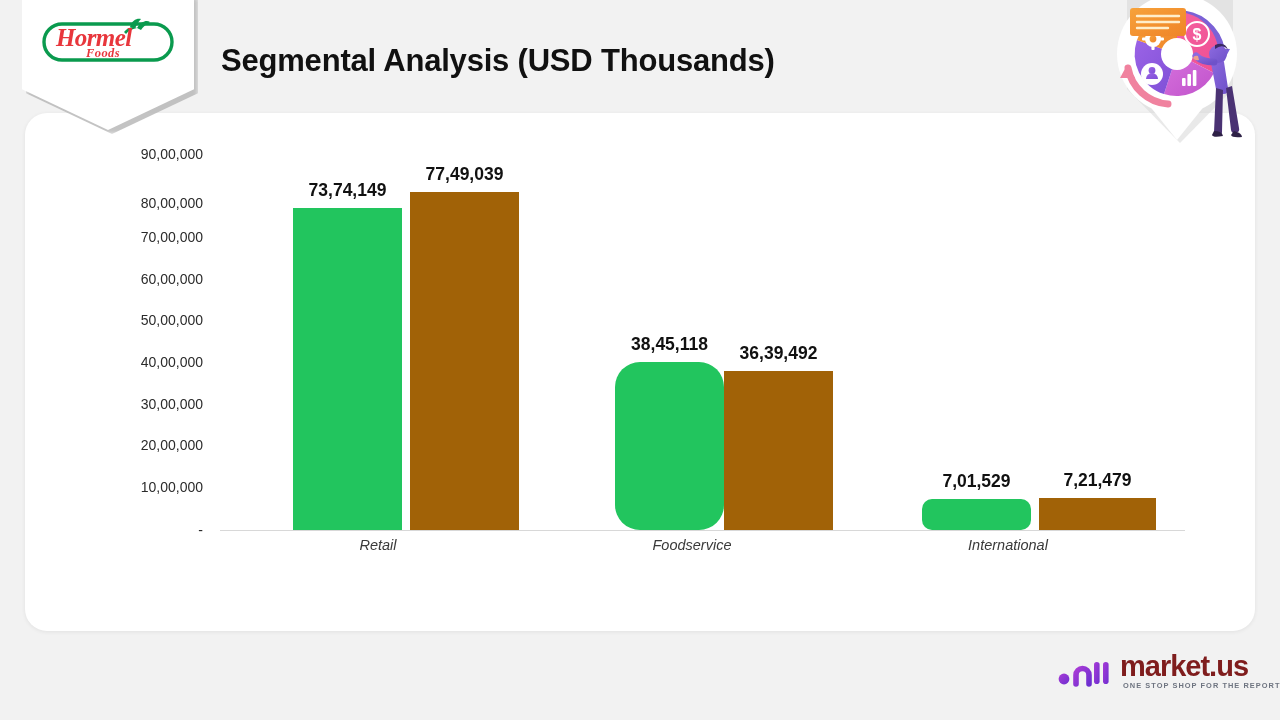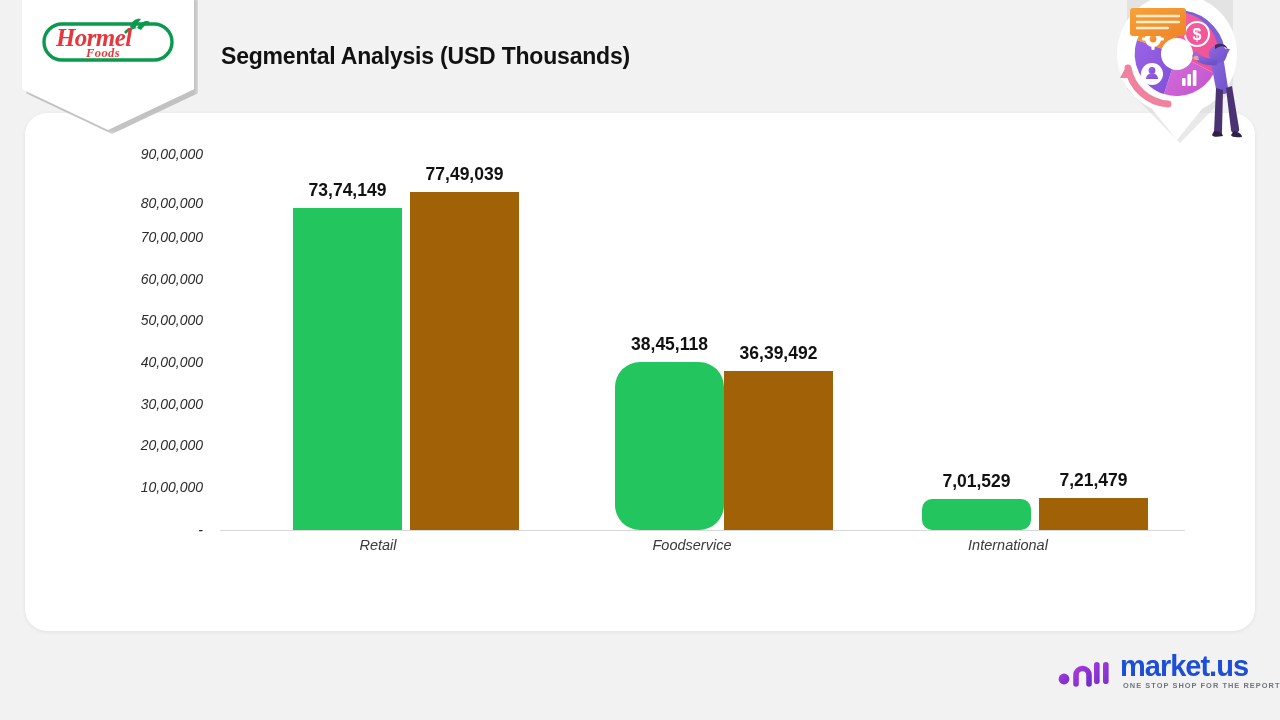--- a/index.html
+++ b/index.html
@@ -26,21 +26,21 @@
     background: #ffffff;
     border-radius: 22px;
     box-shadow: 0 1px 4px rgba(0,0,0,0.07);
   }
 
   
   #slide-title {
     position: absolute;
     left: 221px;
     top: 43px;
-    font-size: 23px;
+    font-size: 31px;
     font-weight: bold;
     color: #111111;
     letter-spacing: -0.2px;
     white-space: nowrap;
   }
 
   
   #brand-logo-banner {
     position: absolute;
     left: 22px;
@@ -102,21 +102,20 @@
     color: #2b2b2b;
     transform: translateY(-50%);
     white-space: nowrap;
   }
   #y-axis-labels {
     position: absolute;
     left: 78px;
     top: 0;
     width: 100px;
     height: 100%;
-    font-style: italic;
   }
   #baseline {
     position: absolute;
     left: 195px;
     top: 417px;
     width: 965px;
     height: 1px;
     background: #d8d8d8;
   }
   #plot {
@@ -192,21 +191,21 @@
     top: 652px;
     width: 200px;
     height: 44px;
   }
   #footer-logo .mu-wordmark {
     position: absolute;
     left: 63px;
     top: -2px;
     font-size: 29px;
     font-weight: bold;
-    color: #1d4ed8;
+    color: #7f1d1d;
     letter-spacing: -1px;
     white-space: nowrap;
   }
   #footer-logo .mu-tagline {
     position: absolute;
     left: 66px;
     top: 29px;
     font-size: 7.4px;
     font-weight: bold;
     color: #6e7480;
@@ -366,21 +365,21 @@
       </div>
       <div class="bar red" style="left:117px; height:159px;">
         <span class="bar-value">36,39,492</span>
       </div>
     </div>
 
     <div class="group" style="left:702px; width:220px;">
       <div class="bar green" style="left:0; height:31px;border-radius:10px;">
         <span class="bar-value">7,01,529</span>
       </div>
-      <div class="bar red" style="left:117px; height:32px;">
+      <div class="bar red" style="left:117px; height:32px;padding-left:8px;">
         <span class="bar-value">7,21,479</span>
       </div>
     </div>
   </div>
 
   <div class="cat-label" style="left:353px">Retail</div>
   <div class="cat-label" style="left:667px">Foodservice</div>
   <div class="cat-label" style="left:983px">International</div>
 
 </div>

